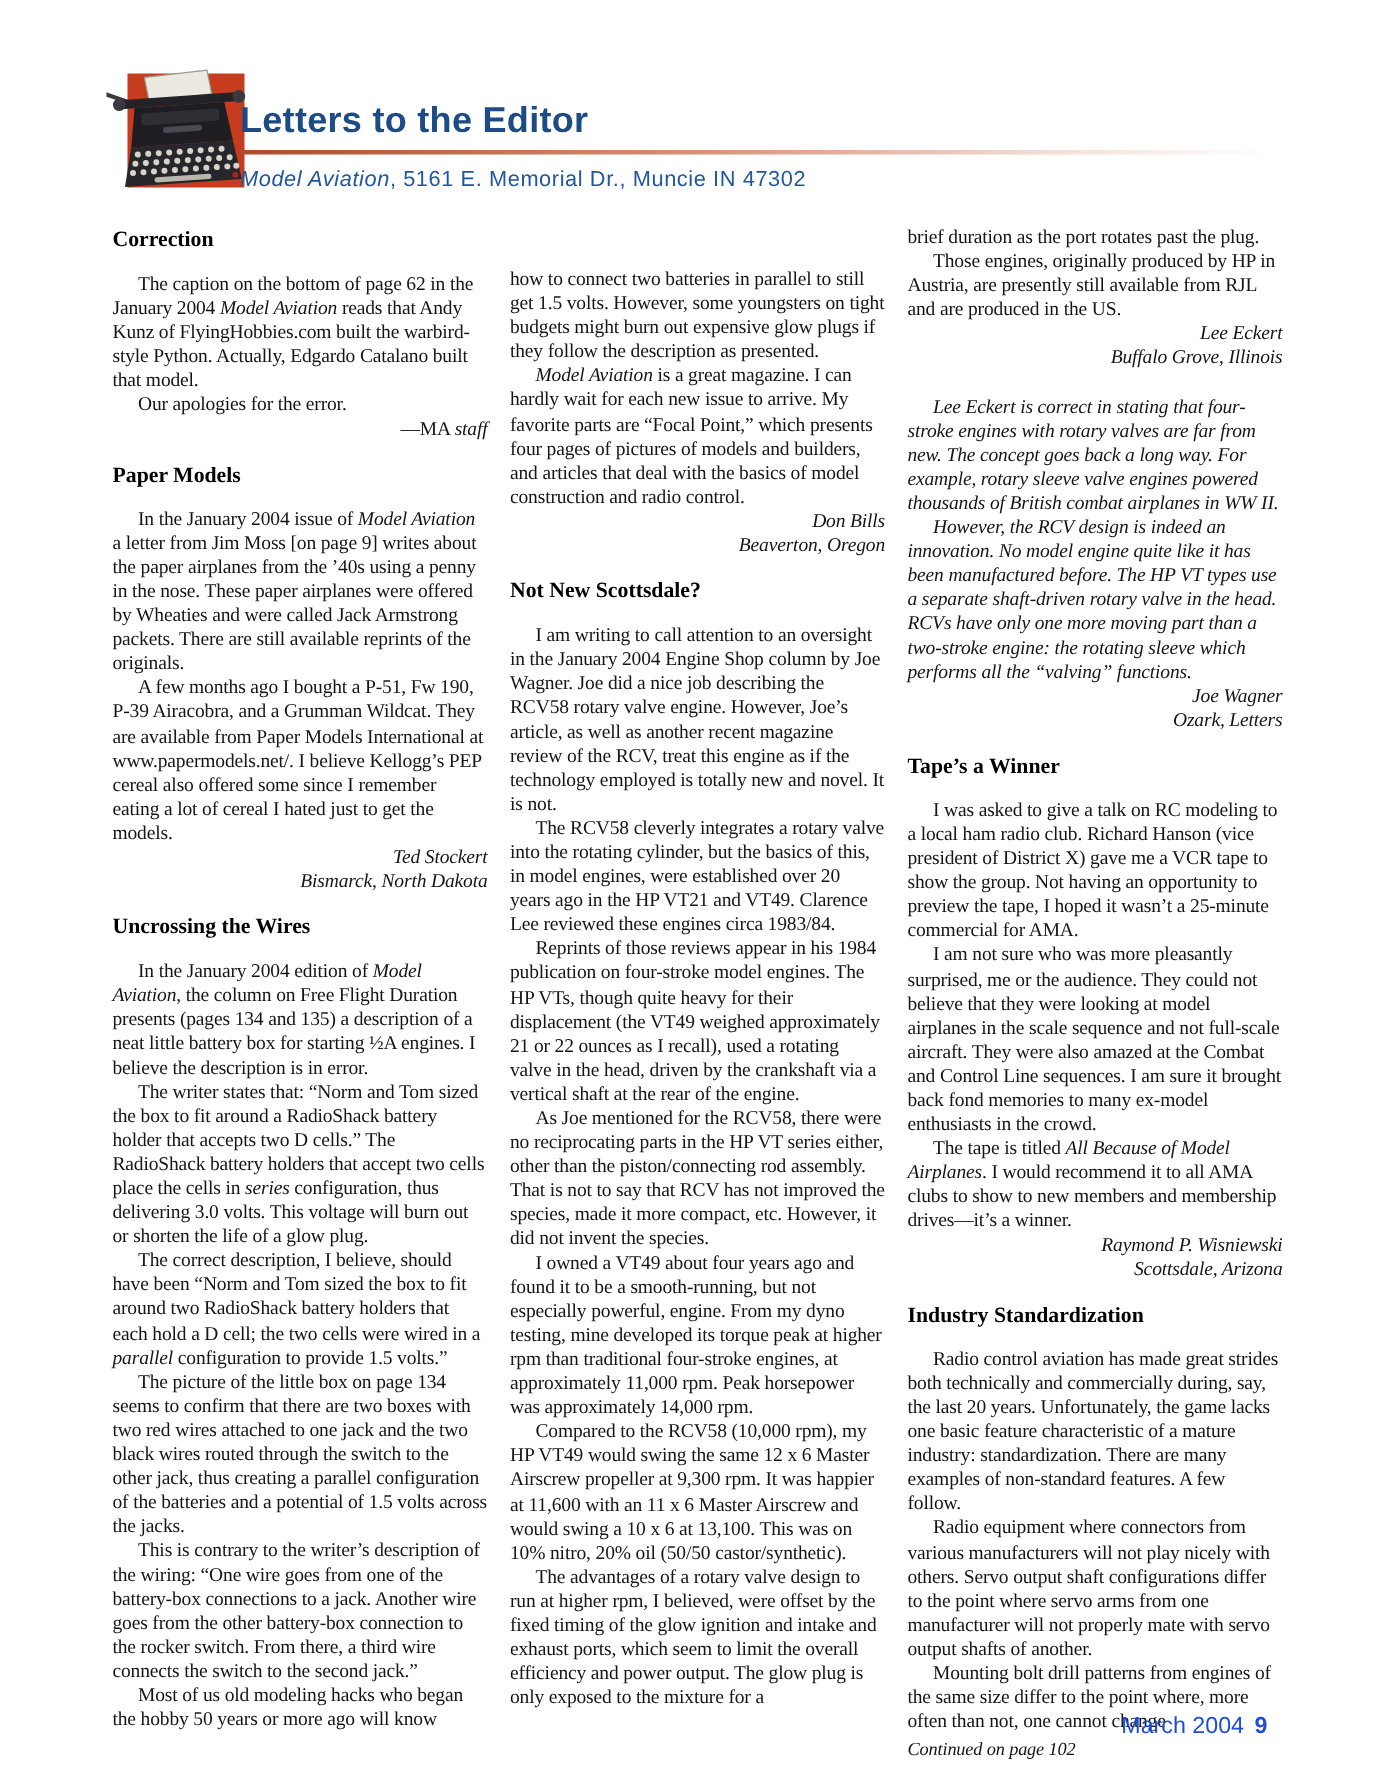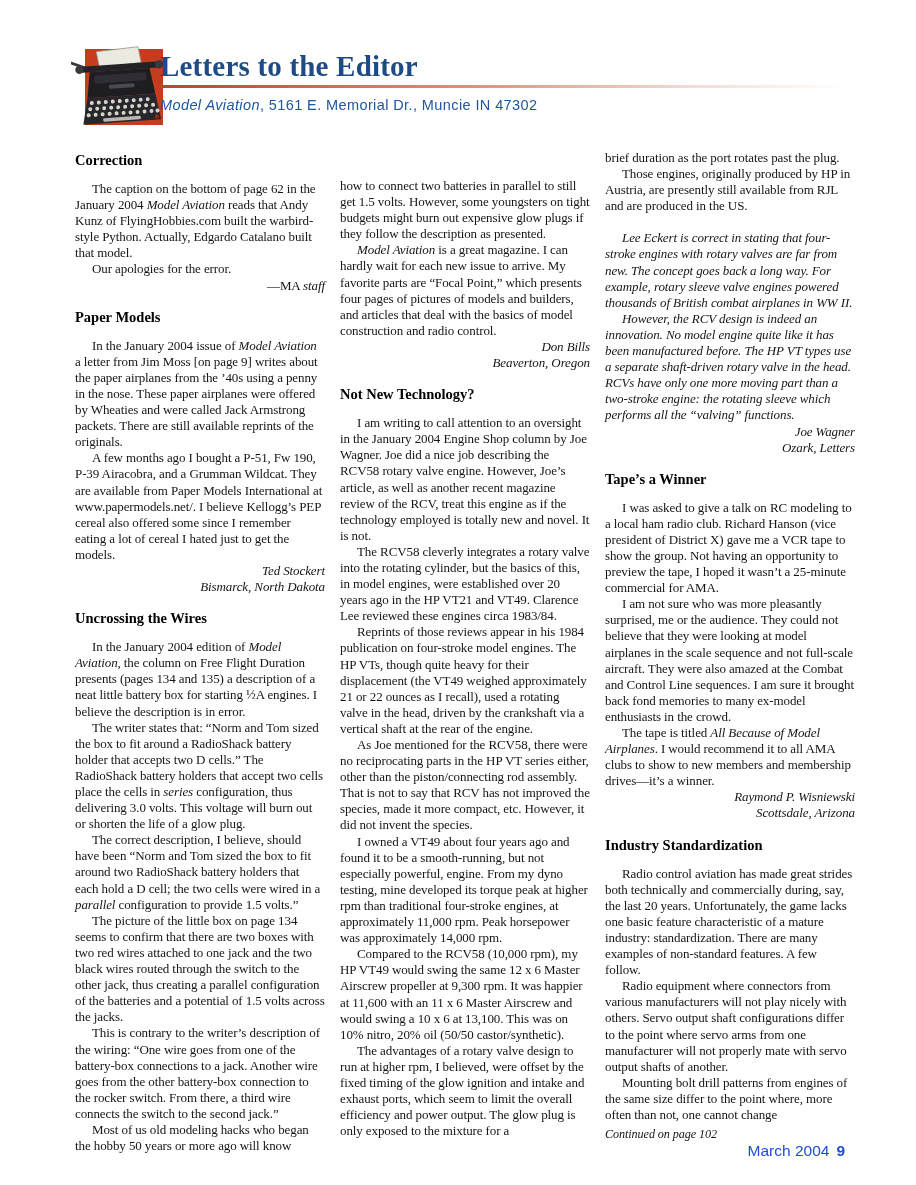--- a/index.html
+++ b/index.html
@@ -7,22 +7,22 @@
     position:relative; width:916px; height:1185px; background:#ffffff;
     font-family:"Liberation Serif", serif; color:#151515; overflow:hidden;
     --title-color:#1d4b85; --address-color:#2156a0;
   }
 
   
   .header { position:absolute; left:75px; top:36px; width:772px; height:104px; }
   .tw-wrap { position:absolute; left:-10px; top:2px; width:112px; height:104px; }
   .header-text { position:absolute; left:85px; top:16px; right:0; }
   .title {
-    font-family:Liberation Serif, serif; font-weight:bold;
-    font-size:29px; line-height:28px; color:var(--title-color); letter-spacing:0.2px;
+    font-family:Liberation Sans, sans-serif; font-weight:bold;
+    font-size:24px; line-height:28px; color:var(--title-color); letter-spacing:0.2px;margin-top:15px;
   }
   .rule { height:3px; margin-top:5px; background:linear-gradient(to right,#b04a2e,#d89278 45%,#f2ddd4 78%,#ffffff); }
   .address {
     margin-top:9px; font-family:"Liberation Sans", sans-serif; font-weight:normal;
     font-size:14.5px; color:var(--address-color); letter-spacing:0.4px;
   }
   .address .mag { font-style:italic; }
 
   
   .cols { position:absolute; left:75px; top:150px; width:780px; }
@@ -144,32 +144,36 @@
         <p><span>This is contrary to the writer’s description of the wiring: “One wire goes from one of the battery-box connections to a jack. Another wire goes from the other battery-box connection to the rocker switch. From there, a third wire connects the switch to the second jack.”</span></p>
         <p><span>Most of us old modeling hacks who began the hobby 50 years or more ago will know</span></p>
       </div>
     <div class="col col-2">
         <p class="noindent"><span>how to connect two batteries in parallel to still get 1.5 volts. However, some youngsters on tight budgets might burn out expensive glow plugs if they follow the description as presented.</span></p>
         <p><i>Model Aviation</i><span> is a great magazine. I can hardly wait for each new issue to arrive. My favorite parts are “Focal Point,” which presents four pages of pictures of models and builders, and articles that deal with the basics of model construction and radio control.</span></p>
         <div class="sig">
           <div><span>Don Bills</span></div>
           <div><span>Beaverton, Oregon</span></div>
         </div>
-        <h3>Not New Technology?</h3>
+        <h3>Not New Scottsdale?</h3>
         <p><span>I am writing to call attention to an oversight in the January 2004 Engine Shop column by Joe Wagner. Joe did a nice job describing the RCV58 rotary valve engine. However, Joe’s article, as well as another recent magazine review of the RCV, treat this engine as if the technology employed is totally new and novel. It is not.</span></p>
         <p><span>The RCV58 cleverly integrates a rotary valve into the rotating cylinder, but the basics of this, in model engines, were established over 20 years ago in the HP VT21 and VT49. Clarence Lee reviewed these engines circa 1983/84.</span></p>
         <p><span>Reprints of those reviews appear in his 1984 publication on four-stroke model engines. The HP VTs, though quite heavy for their displacement (the VT49 weighed approximately 21 or 22 ounces as I recall), used a rotating valve in the head, driven by the crankshaft via a vertical shaft at the rear of the engine.</span></p>
         <p><span>As Joe mentioned for the RCV58, there were no reciprocating parts in the HP VT series either, other than the piston/connecting rod assembly. That is not to say that RCV has not improved the species, made it more compact, etc. However, it did not invent the species.</span></p>
         <p><span>I owned a VT49 about four years ago and found it to be a smooth-running, but not especially powerful, engine. From my dyno testing, mine developed its torque peak at higher rpm than traditional four-stroke engines, at approximately 11,000 rpm. Peak horsepower was approximately 14,000 rpm.</span></p>
         <p><span>Compared to the RCV58 (10,000 rpm), my HP VT49 would swing the same 12 x 6 Master Airscrew propeller at 9,300 rpm. It was happier at 11,600 with an 11 x 6 Master Airscrew and would swing a 10 x 6 at 13,100. This was on 10% nitro, 20% oil (50/50 castor/synthetic).</span></p>
         <p><span>The advantages of a rotary valve design to run at higher rpm, I believed, were offset by the fixed timing of the glow ignition and intake and exhaust ports, which seem to limit the overall efficiency and power output. The glow plug is only exposed to the mixture for a</span></p>
       </div>
     <div class="col col-3">
         <p class="noindent"><span>brief duration as the port rotates past the plug.</span></p>
         <p><span>Those engines, originally produced by HP in Austria, are presently still available from RJL and are produced in the US.</span></p>
+        <div class="sig">
+          <div><span>Lee Eckert</span></div>
+          <div><span>Buffalo Grove, Illinois</span></div>
+        </div>
         <div class="spacer"></div>
         <p><i>Lee Eckert is correct in stating that four-stroke engines with rotary valves are far from new. The concept goes back a long way. For example, rotary sleeve valve engines powered thousands of British combat airplanes in WW II.</i></p>
         <p><i>However, the RCV design is indeed an innovation. No model engine quite like it has been manufactured before. The HP VT types use a separate shaft-driven rotary valve in the head. RCVs have only one more moving part than a two-stroke engine: the rotating sleeve which performs all the “valving” functions.</i></p>
         <div class="sig">
           <div><span>Joe Wagner</span></div>
           <div><span>Ozark, Letters</span></div>
         </div>
         <h3>Tape’s a Winner</h3>
         <p><span>I was asked to give a talk on RC modeling to a local ham radio club. Richard Hanson (vice president of District X) gave me a VCR tape to show the group. Not having an opportunity to preview the tape, I hoped it wasn’t a 25-minute commercial for AMA.</span></p>
         <p><span>I am not sure who was more pleasantly surprised, me or the audience. They could not believe that they were looking at model airplanes in the scale sequence and not full-scale aircraft. They were also amazed at the Combat and Control Line sequences. I am sure it brought back fond memories to many ex-model enthusiasts in the crowd.</span></p>

